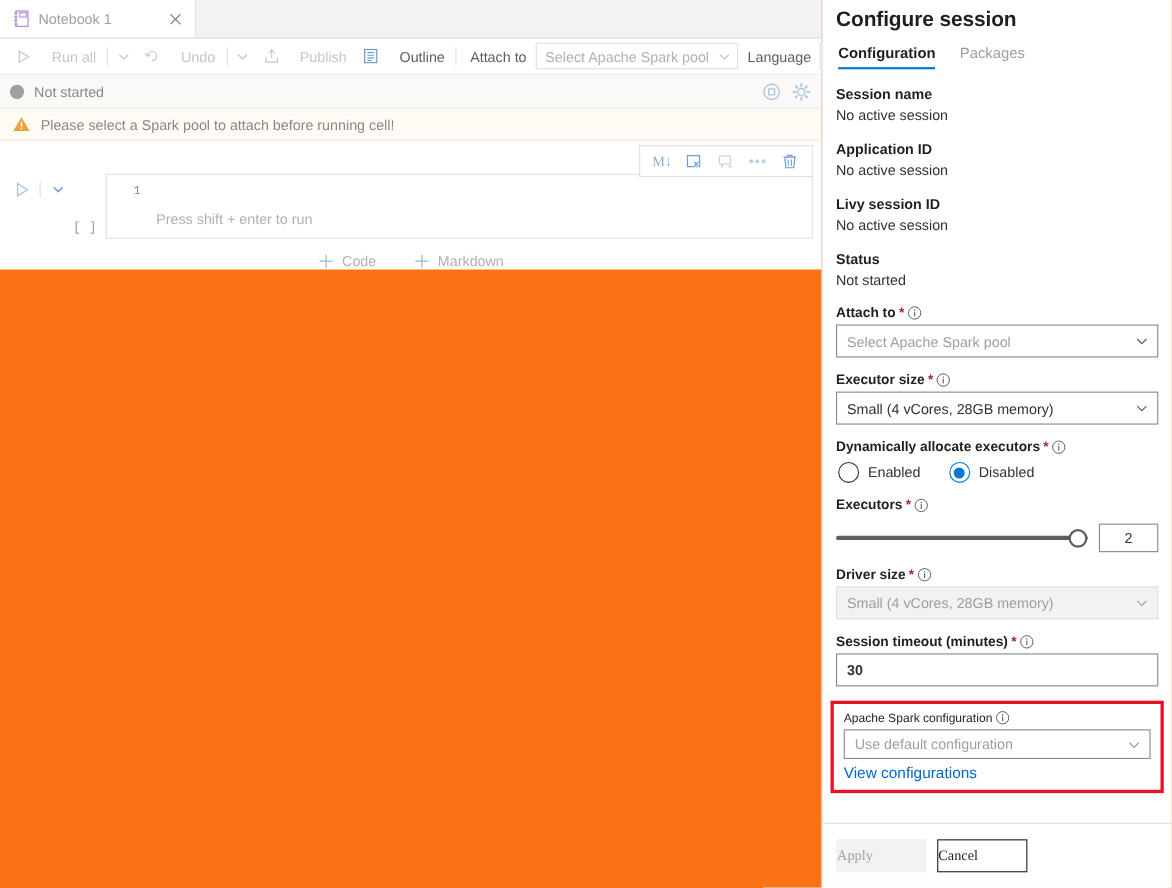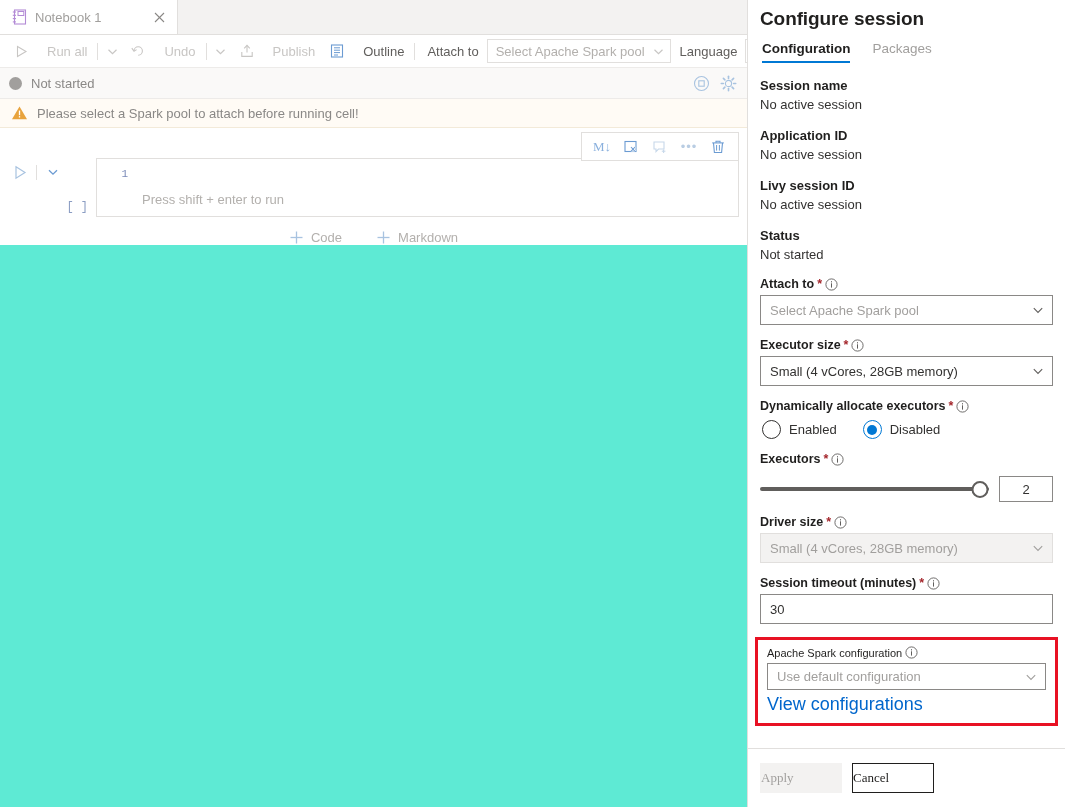--- a/index.html
+++ b/index.html
@@ -12,21 +12,21 @@
     font-family: "Liberation Sans", sans-serif;
     font-size: 13px;
     color: #323130;
   }
   #app { position: relative; width: 1065px; height: 807px; }
 
   
   #notebook {
     position: absolute; left: 0; top: 0;
     width: 747px; height: 807px;
-    background: #5eead4;
+    background: #f97316;
     overflow: hidden;
   }
 
   
   .tabstrip {
     height: 35px;
     background: #f3f2f1;
     border-bottom: 1px solid #e1dfdd;
     display: flex; align-items: stretch;
   }
@@ -244,31 +244,31 @@
   }
   .slider-num {
     width: 54px; height: 26px; border: 1px solid #8a8886;
     display: flex; align-items: center; justify-content: center;
     font-size: 13px; color: #323130; flex:none;
   }
 
   .textinput {
     height: 30px; border: 1px solid #8a8886; background: #fff;
     display: flex; align-items: center; padding: 0 9px;
-    font-size: 13px; color: #323130;
+    font-size: 13px; color: #323130; font-weight: bold;
   }
 
   .highlight-box {
     border: 3px solid #e81123;
     padding: 6px 9px 8px 9px;
     margin: 8px -5px 0 -5px;
   }
   .highlight-box .field-label { font-weight: normal; font-size: 11px; }
   .link {
-    color: #0066cc; font-size: 18px; margin-top: 4px; display: inline-block;
+    color: #0066cc; font-size: 14px; margin-top: 4px; display: inline-block;
     text-decoration: none;
   }
 
   .panel-footer {
     border-top: 1px solid #e1dfdd;
     padding: 14px 12px 14px 12px;
     display: flex; gap: 10px;
   }
   .btn {
     min-width: 82px; height: 30px; font-size: 13px;

